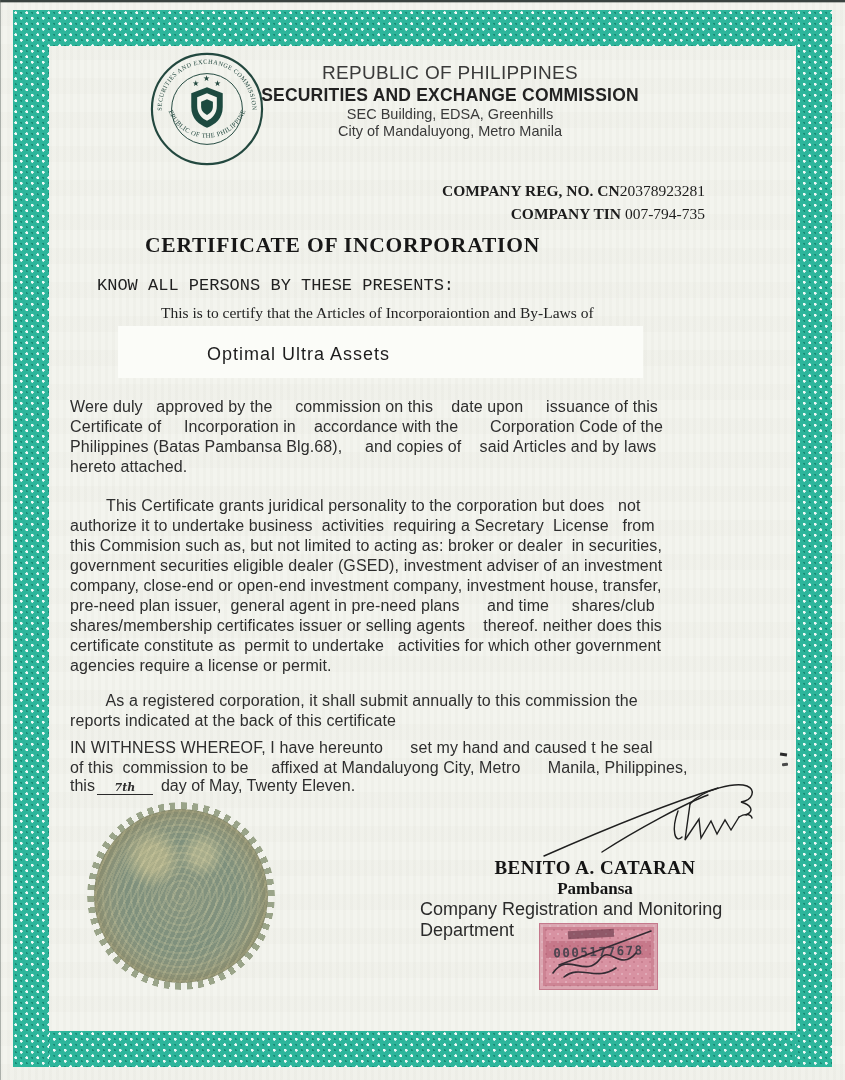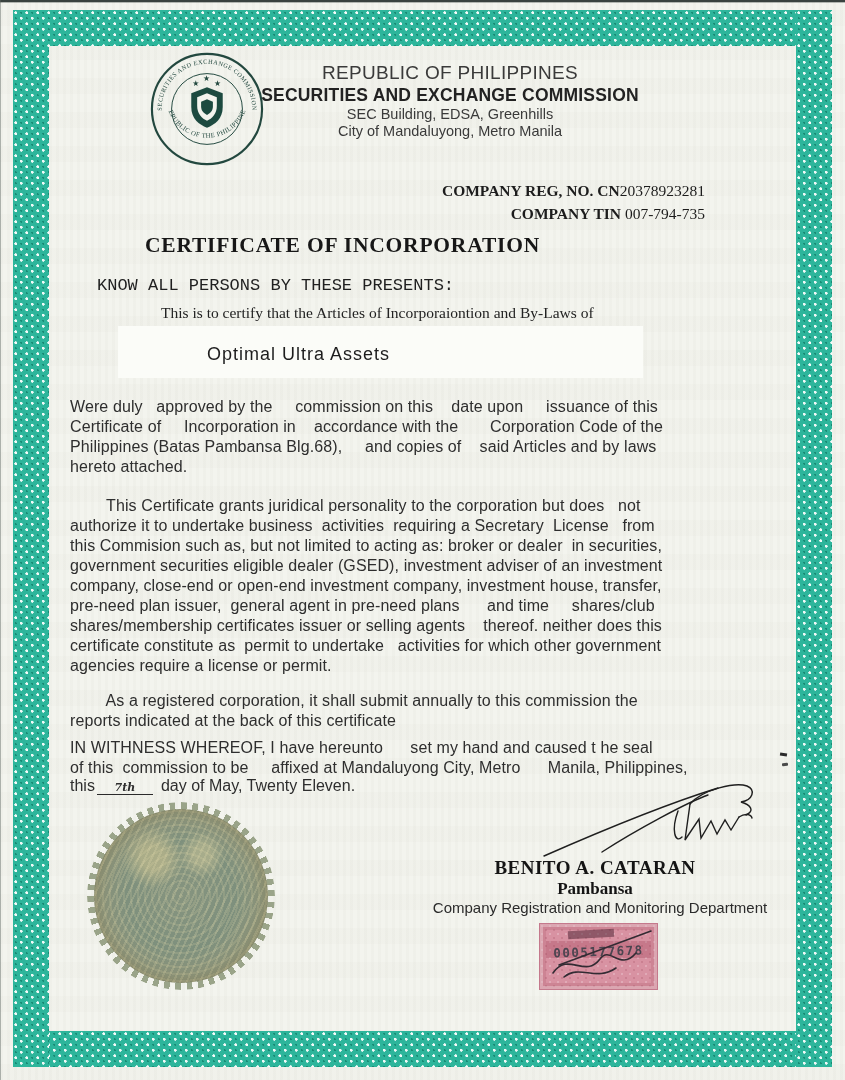--- a/index.html
+++ b/index.html
@@ -55,22 +55,22 @@
   .date-day{display:inline-block;min-width:40px;text-align:center;margin:0 8px 0 2px;
     padding:0 8px;border-bottom:1.8px solid #2a2a2a;
     font-family:"DejaVu Serif",serif;font-weight:bold;font-style:italic;font-size:11px;}
   
   .sig-svg{position:absolute;left:540px;top:780px;width:228px;height:80px;}
   .sig-name{position:absolute;left:455px;top:857px;width:280px;text-align:center;
     font-family:"Liberation Serif",serif;font-weight:bold;font-size:19px;color:#141414;
     letter-spacing:.5px;}
   .sig-role{position:absolute;left:455px;top:879px;width:280px;text-align:center;
     font-family:"Liberation Serif",serif;font-weight:bold;font-size:17px;color:#141414;}
-  .sig-dept{position:absolute;left:420px;top:899px;width:360px;text-align:center;
-    font-size:15px;color:#2b2b2b;}
+  .sig-dept{position:absolute;left:420px;top:899px;width:360px;
+    font-size:18px;color:#2b2b2b;}
   
   .gold-seal{position:absolute;left:87px;top:802px;width:188px;height:188px;}
   .seal-teeth{position:absolute;inset:0;border-radius:50%;
     background:repeating-conic-gradient(#9aa489 0deg 3.6deg, rgba(154,164,137,0) 3.6deg 7.2deg);
     -webkit-mask:radial-gradient(circle, rgba(0,0,0,0) 0 44%, #000 45%);
     mask:radial-gradient(circle, rgba(0,0,0,0) 0 44%, #000 45%);}
   .seal-body{position:absolute;inset:7px;border-radius:50%;
     background:
       repeating-linear-gradient(115deg, rgba(238,228,180,.20) 0 2px, rgba(0,0,0,0) 2px 6px),
       repeating-radial-gradient(circle at 50% 50%, rgba(230,220,170,.16) 0 2px, rgba(0,0,0,0) 2px 7px),

